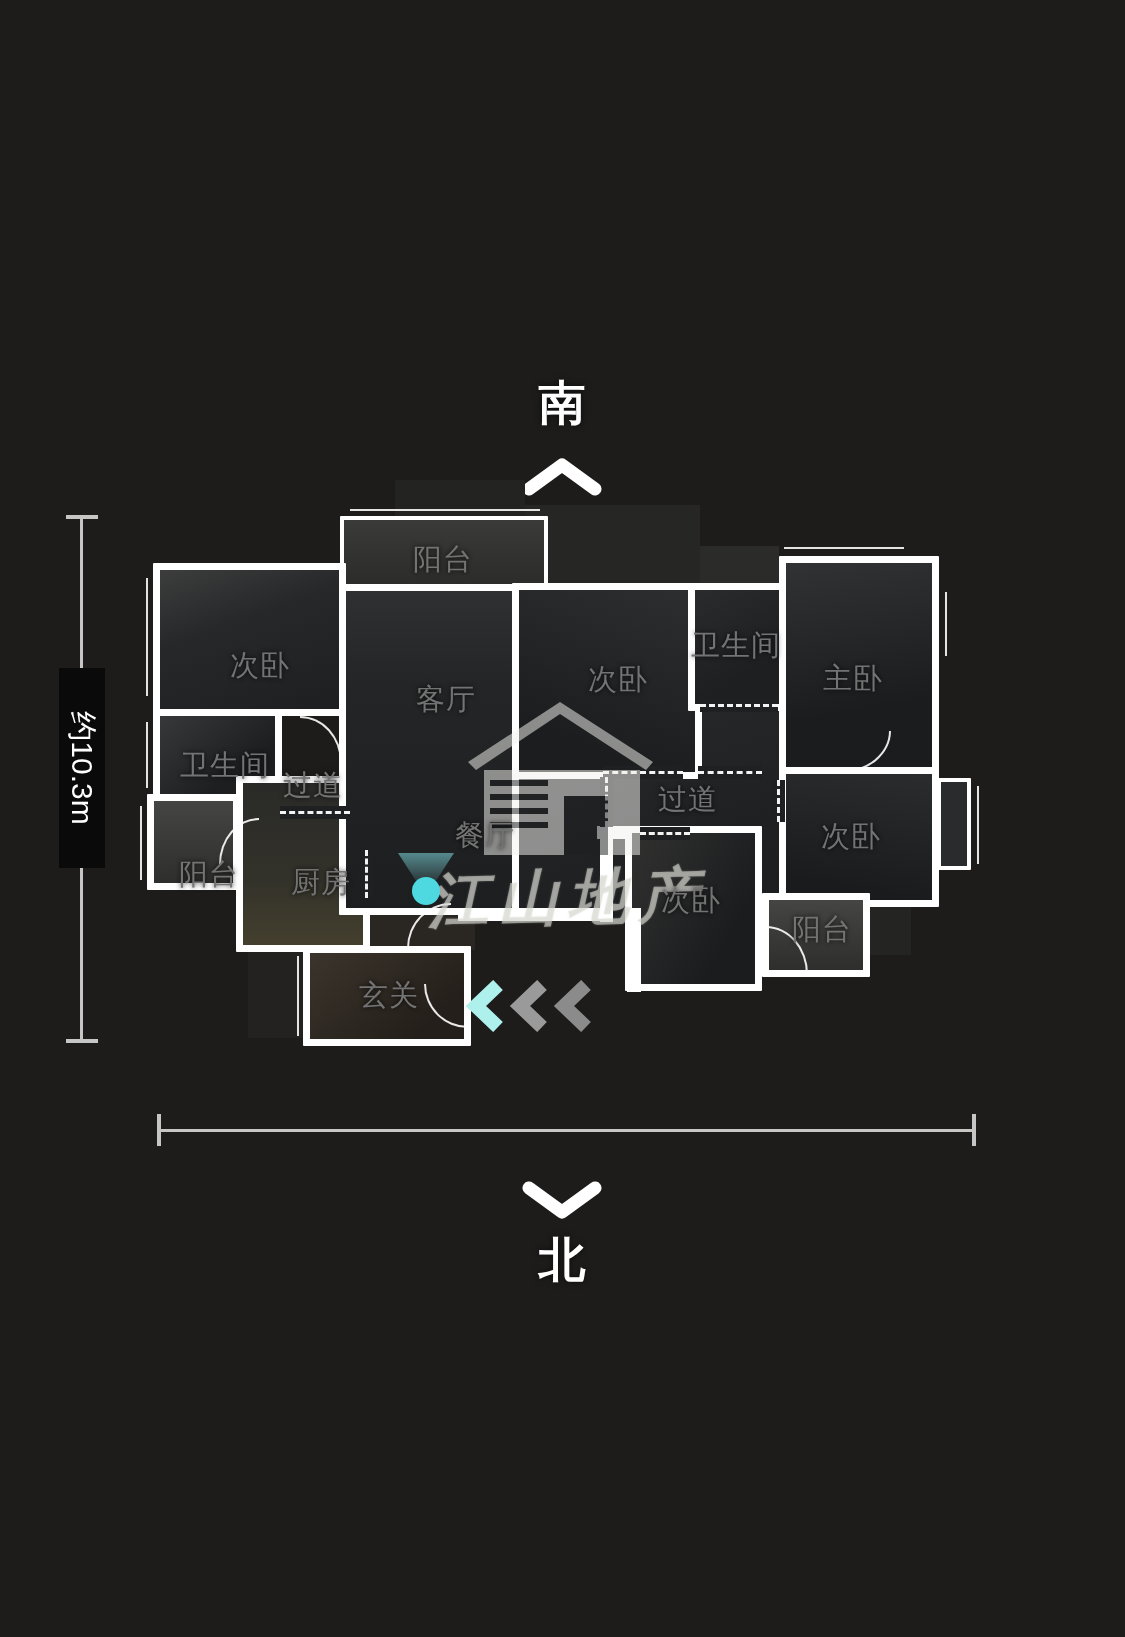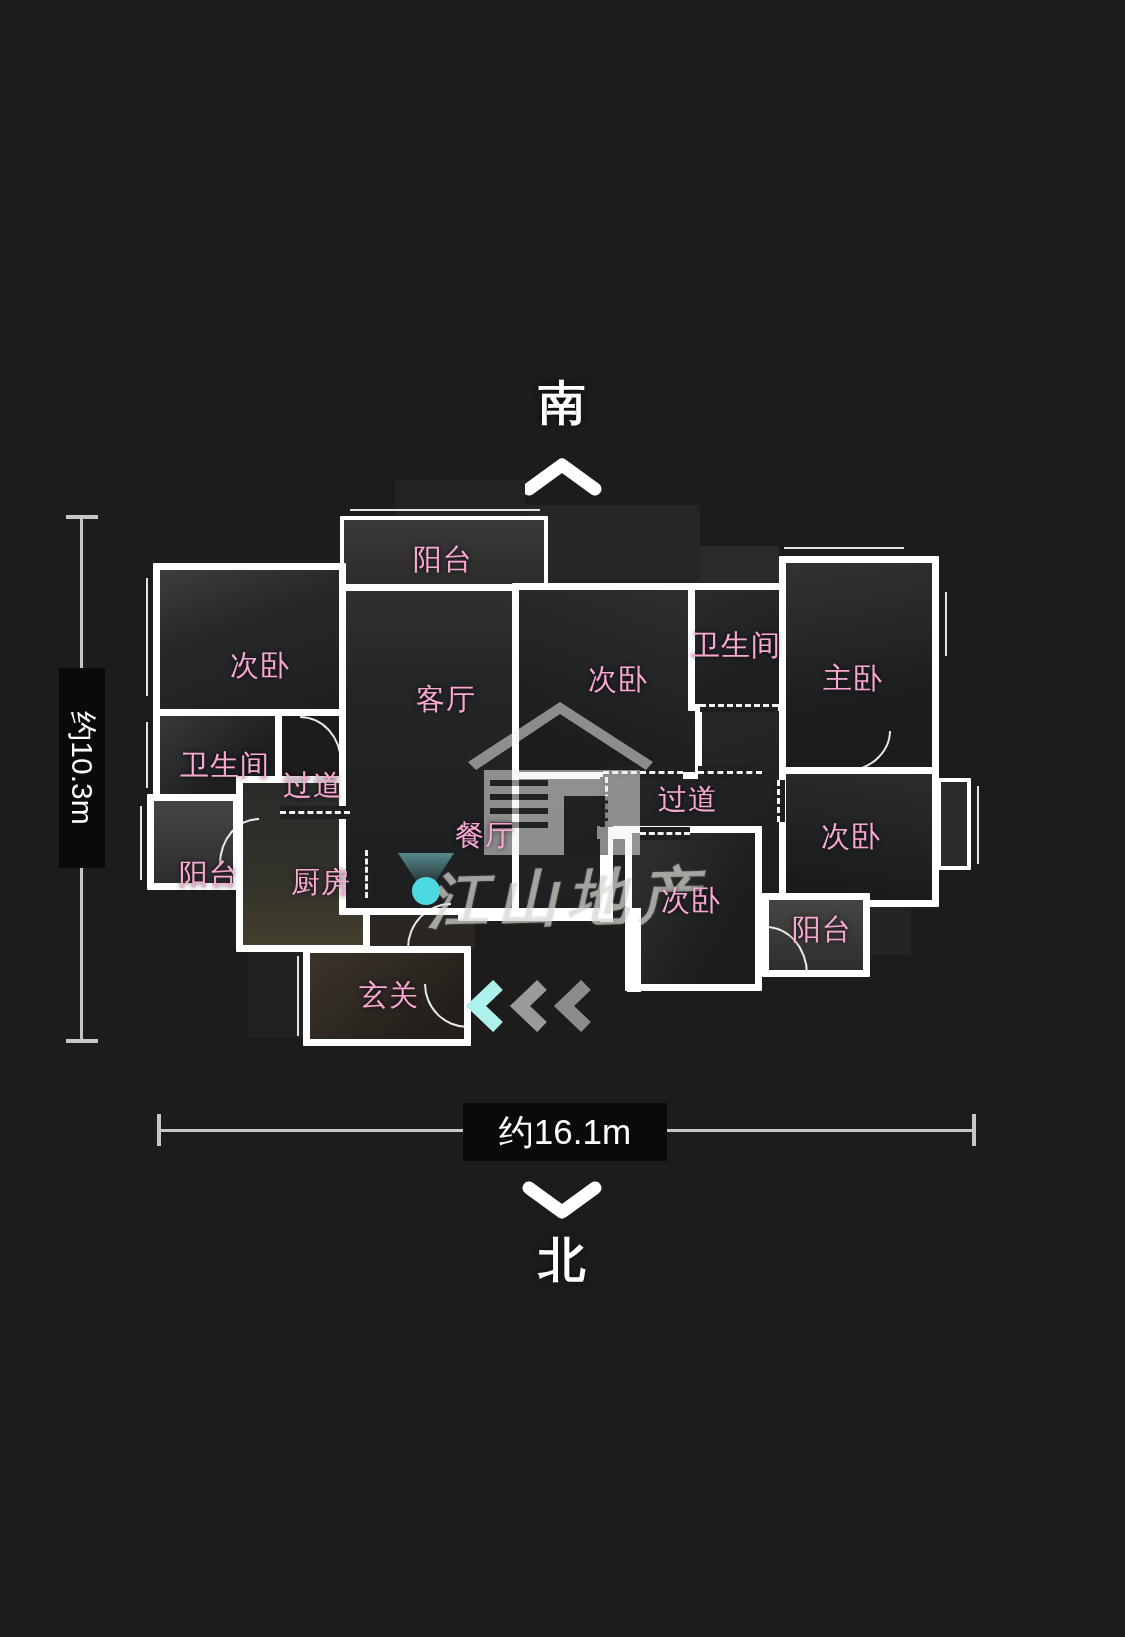--- a/index.html
+++ b/index.html
@@ -18,21 +18,21 @@
   .dash-h::after{content:"";position:absolute;left:0;right:0;top:5px;border-top:3px dashed rgba(255,255,255,.95);}
   .dash-v{position:absolute;width:13px;background:#1f2021;}
   .dash-v::after{content:"";position:absolute;top:0;bottom:0;left:5px;border-left:3px dashed rgba(255,255,255,.95);}
   
   .door{position:absolute;border:0 solid rgba(255,255,255,.9);box-sizing:border-box;}
   .door.tl{border-left-width:2px;border-top-width:2px;border-top-left-radius:100% 100%;}
   .door.tr{border-right-width:2px;border-top-width:2px;border-top-right-radius:100% 100%;}
   .door.bl{border-left-width:2px;border-bottom-width:2px;border-bottom-left-radius:100% 100%;}
   .door.br{border-right-width:2px;border-bottom-width:2px;border-bottom-right-radius:100% 100%;}
   
-  .rlabel{position:absolute;transform:translate(-50%,-50%);color:#f9a8d4;font-size:29px;font-weight:500;
+  .rlabel{position:absolute;transform:translate(-50%,-50%);color:#737373;font-size:29px;font-weight:500;
           white-space:nowrap;text-shadow:0 0 5px rgba(0,0,0,.85);letter-spacing:1px;}
   .compass-txt{position:absolute;transform:translate(-50%,-50%);color:#fff;font-size:47px;font-weight:600;
           text-shadow:0 0 6px rgba(0,0,0,.6);}
   .dim-label{position:absolute;background:#0a0a0a;color:#fff;display:flex;align-items:center;justify-content:center;
           font-weight:500;}
   .wm-text{position:absolute;transform:rotate(-1.5deg);color:rgba(218,218,212,.55);font-size:60px;font-weight:700;
           font-style:italic;letter-spacing:10px;white-space:nowrap;text-shadow:0 0 2px rgba(200,200,195,.4);}
   
   .bg-bedtl{background:linear-gradient(160deg,#3c3d3c 0%,#27282a 38%,#1e1f21 100%);}
   .bg-living{background:linear-gradient(180deg,#2f3031 0%,#242526 30%,#1d1e20 100%);}
@@ -156,20 +156,19 @@
   <div class="rlabel" style="left:389px;top:996px;">玄关</div>
 
   <div class="abs" style="left:80px;top:518px;width:3px;height:524px;background:#c6c6c6;"></div>
   <div class="abs" style="left:66px;top:515px;width:32px;height:4px;background:#c6c6c6;"></div>
   <div class="abs" style="left:66px;top:1039px;width:32px;height:4px;background:#c6c6c6;"></div>
   <div class="dim-label" style="left:-18px;top:745px;width:200px;height:46px;font-size:30px;transform:rotate(90deg);">约10.3m</div>
 
   <div class="abs" style="left:160px;top:1129px;width:815px;height:3px;background:#c6c6c6;"></div>
   <div class="abs" style="left:157px;top:1114px;width:4px;height:32px;background:#c6c6c6;"></div>
   <div class="abs" style="left:972px;top:1114px;width:4px;height:32px;background:#c6c6c6;"></div>
-  <div class="dim-label" style="left:463px;top:1103px;width:204px;height:58px;font-size:35px;">约16.1m</div>
 
   <svg class="abs" style="left:521px;top:1178px;filter:blur(.7px);" width="82" height="44">
     <path d="M8,10 L41,34 L74,10" fill="none" stroke="#ffffff" stroke-width="13" stroke-linecap="round" stroke-linejoin="round"></path>
   </svg>
   <div class="compass-txt" style="left:562px;top:1260px;">北</div>
 
 </div>
 
 </body></html>

